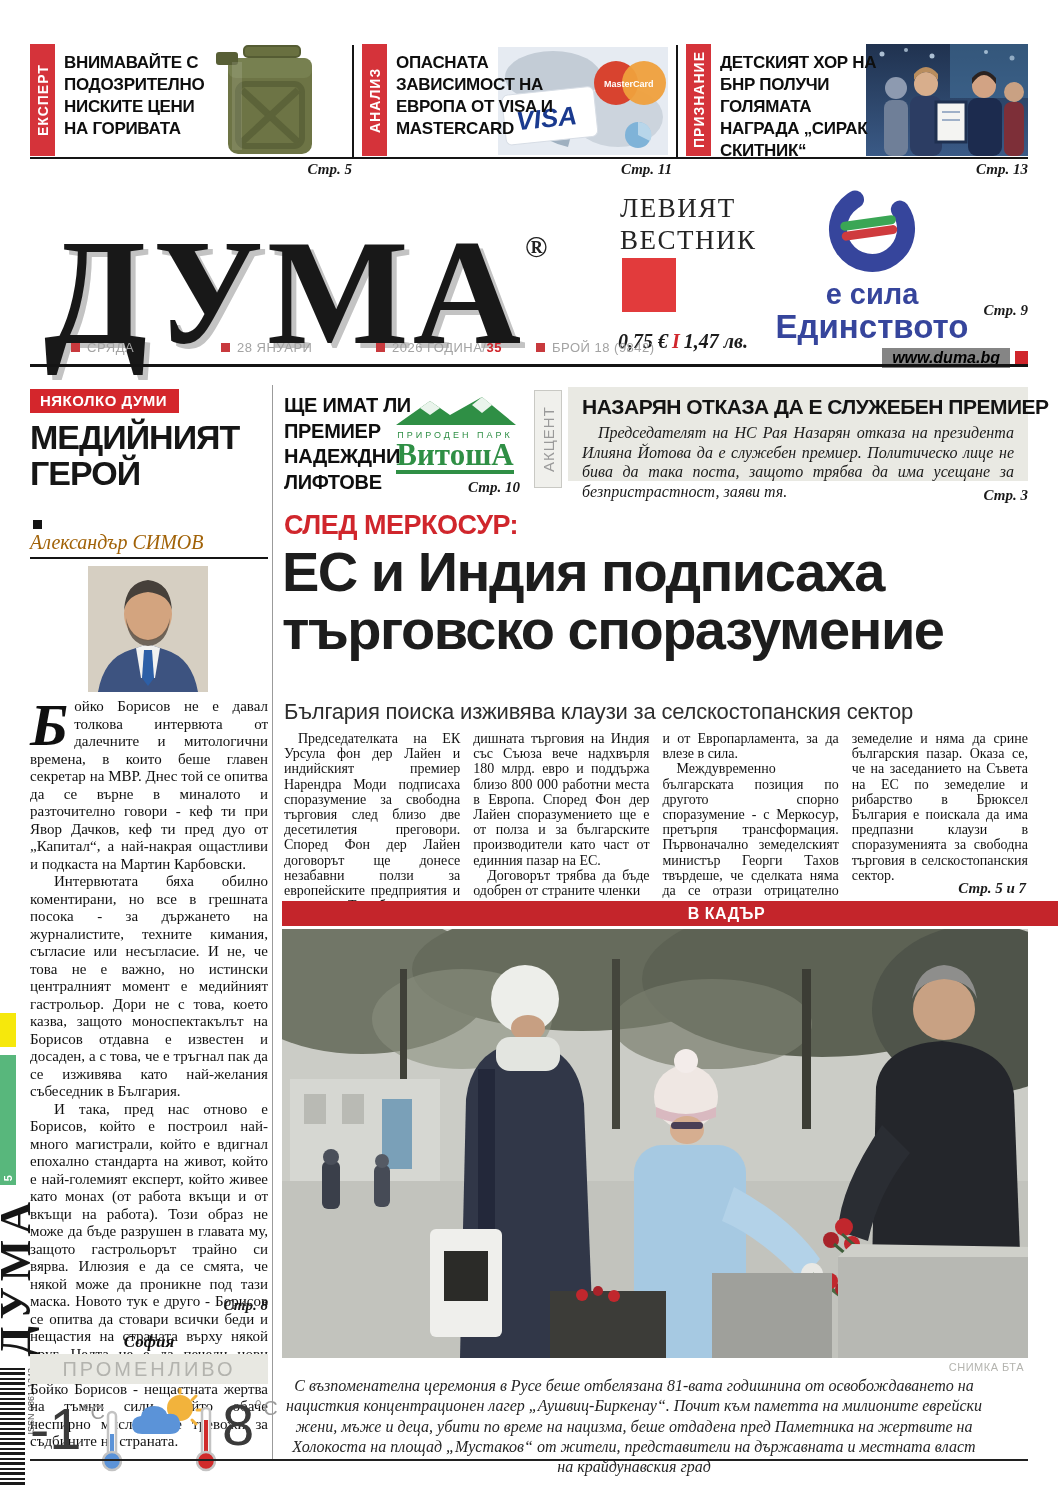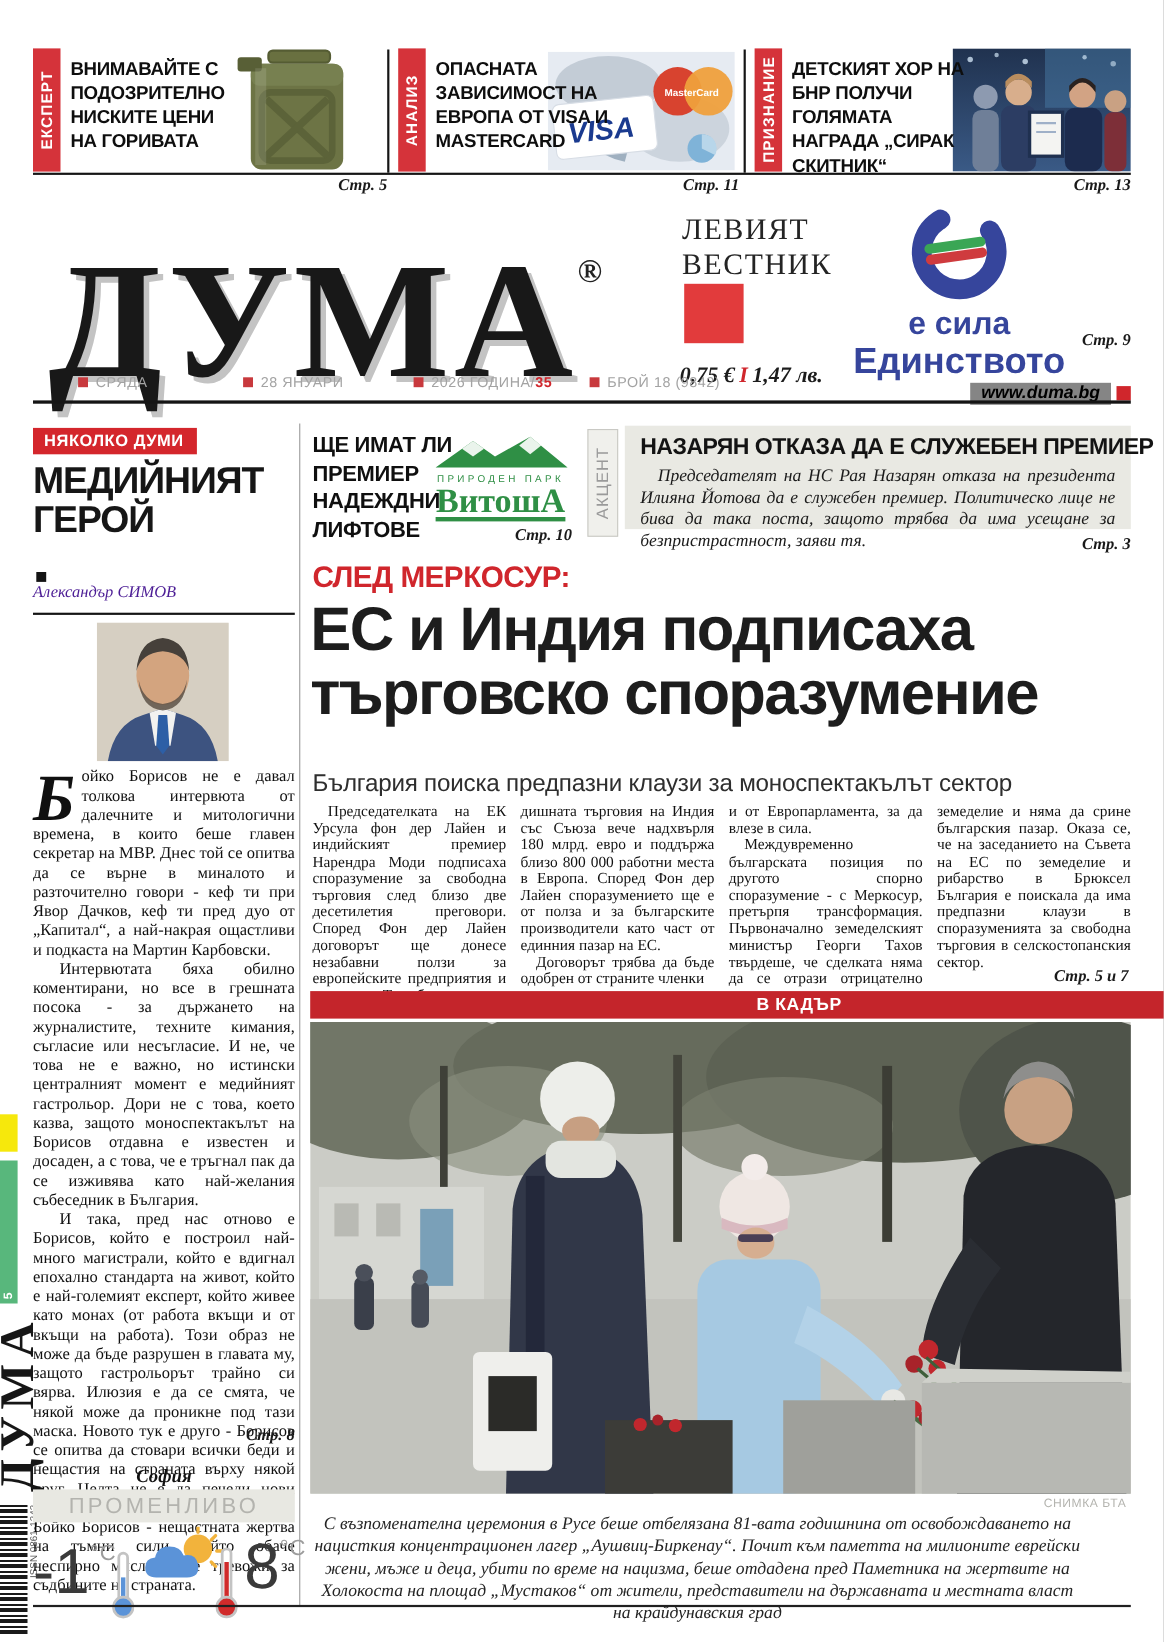--- a/index.html
+++ b/index.html
@@ -39,21 +39,21 @@
   .webbar-sq{position:absolute;right:30px;top:351px;width:13px;height:13px;background:#d0262c;}
   .main-rule{position:absolute;left:30px;right:30px;top:364px;height:3px;background:#141414;}
 
   
   .kicker-box{position:absolute;left:30px;top:389px;background:#d4262c;color:#fff;
               font-family:"Liberation Sans",sans-serif;font-weight:bold;font-size:15px;
               padding:3px 12px 4px 10px;letter-spacing:0.5px;}
   .oped-title{position:absolute;left:30px;top:420px;width:238px;font-family:"Liberation Sans",sans-serif;
               font-weight:bold;font-size:34px;line-height:1.05;letter-spacing:-1px;color:#161616;}
   .oped-bullet{position:absolute;left:33px;top:520px;width:9px;height:9px;background:#141414;}
-  .oped-author{position:absolute;left:30px;top:531px;font-style:italic;font-size:15px;color:#4c1d95;}
+  .oped-author{position:absolute;left:30px;top:531px;font-style:italic;font-size:20px;color:#a16207;}
   .oped-rule{position:absolute;left:30px;width:238px;top:557px;height:2px;background:#141414;}
   .oped-body{position:absolute;left:30px;top:698px;width:238px;font-size:15px;line-height:17.5px;
              text-align:justify;color:#101010;}
   .oped-body p{margin:0;}
   .oped-body p.ind{text-indent:1.6em;}
   .dropcap{float:left;font-family:"Liberation Serif",serif;font-style:italic;font-weight:bold;
            font-size:60px;line-height:46px;padding:4px 6px 0 0;}
   .oped-pref{position:absolute;left:30px;top:1297px;width:238px;text-align:right;}
 
   .sofia{position:absolute;left:30px;top:1332px;width:238px;text-align:center;
@@ -301,21 +301,21 @@
 
   <div class="akcent-label">АКЦЕНТ</div>
   <div class="akcent-box">
     <div class="akcent-title">НАЗАРЯН ОТКАЗА ДА Е СЛУЖЕБЕН ПРЕМИЕР</div>
     <p class="akcent-body"> Председателят на НС Рая Назарян отказа на президента Илияна Йотова да е служебен премиер. Политическо лице не бива да така поста, защото трябва да има усещане за безпристрастност, заяви тя.</p>
   </div>
   <div class="pref akcent-pref">Стр. 3</div>
 
   <div class="story-kicker">СЛЕД МЕРКОСУР:</div>
   <h1 class="story-headline" style="margin:0;">ЕС и Индия подписаха търговско споразумение</h1>
-  <div class="story-subhead">България поиска предпазни клаузи за моноспектакълът сектор</div>
+  <div class="story-subhead">България поиска изживява клаузи за селскостопанския сектор</div>
 
   <div class="story-cols">
     <div> Председателката на ЕК Урсула фон дер Лайен и индийският премиер Нарендра Моди подписаха споразумение за свободна търговия след близо две десетилетия преговори. Според Фон дер Лайен договорът ще донесе незабавни ползи за европейските предприятия и граждани. Тя отбеляза, че го-</div>
     <div>дишната търговия на Индия със Съюза вече надхвърля 180 млрд. евро и поддържа близо 800 000 работни места в Европа. Според Фон дер Лайен споразумението ще е от полза и за българските производители като част от единния пазар на ЕС.
  Договорът трябва да бъде одобрен от страните членки</div>
     <div>и от Европарламента, за да влезе в сила.
  Междувременно българската позиция по другото спорно споразумение - с Меркосур, претърпя трансформация. Първоначално земеделският министър Георги Тахов твърдеше, че сделката няма да се отрази отрицателно върху нашето</div>
     <div>земеделие и няма да срине българския пазар. Оказа се, че на заседанието на Съвета на ЕС по земеделие и рибарство в Брюксел България е поискала да има предпазни клаузи в споразуменията за свободна търговия в селскостопанския сектор.</div>
   </div>
   <div class="pref story-pref">Стр. 5 и 7</div>

